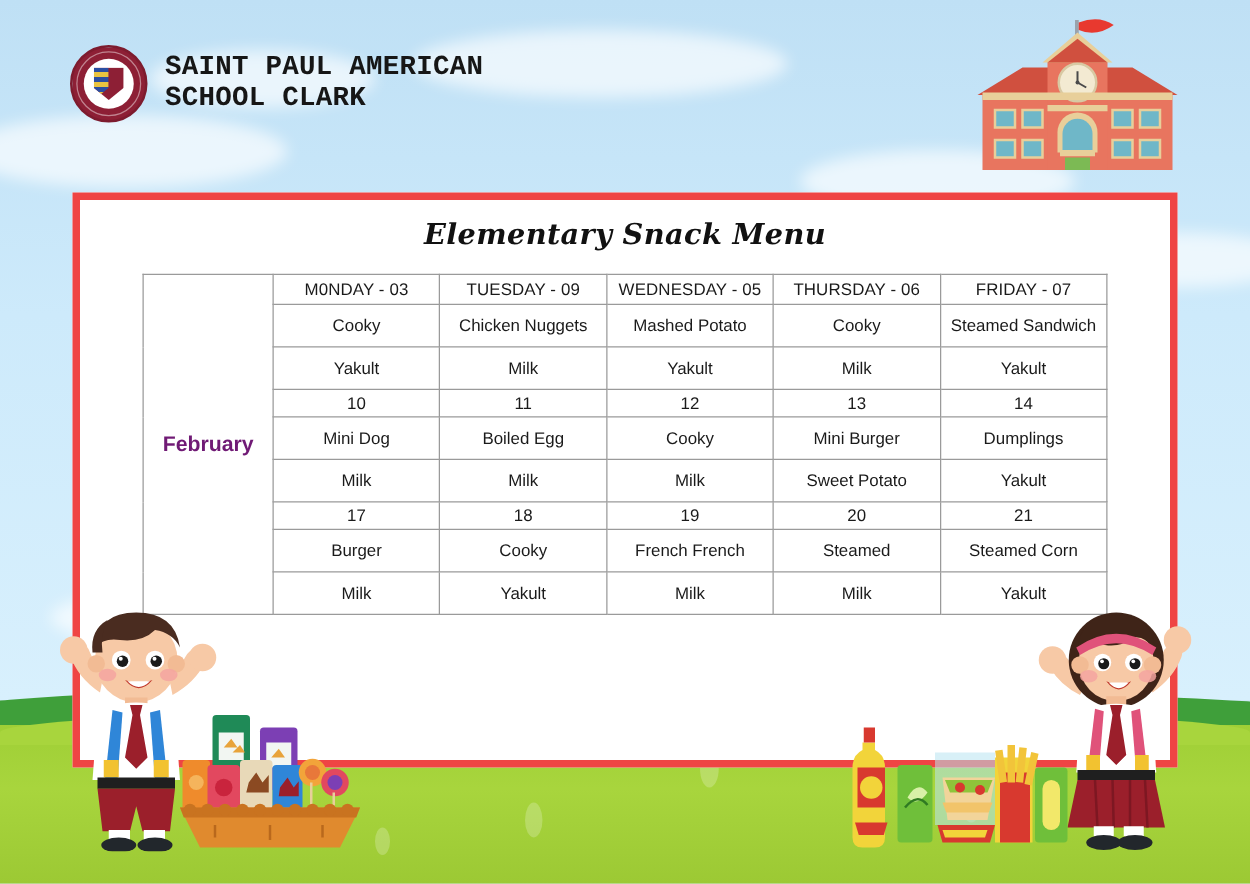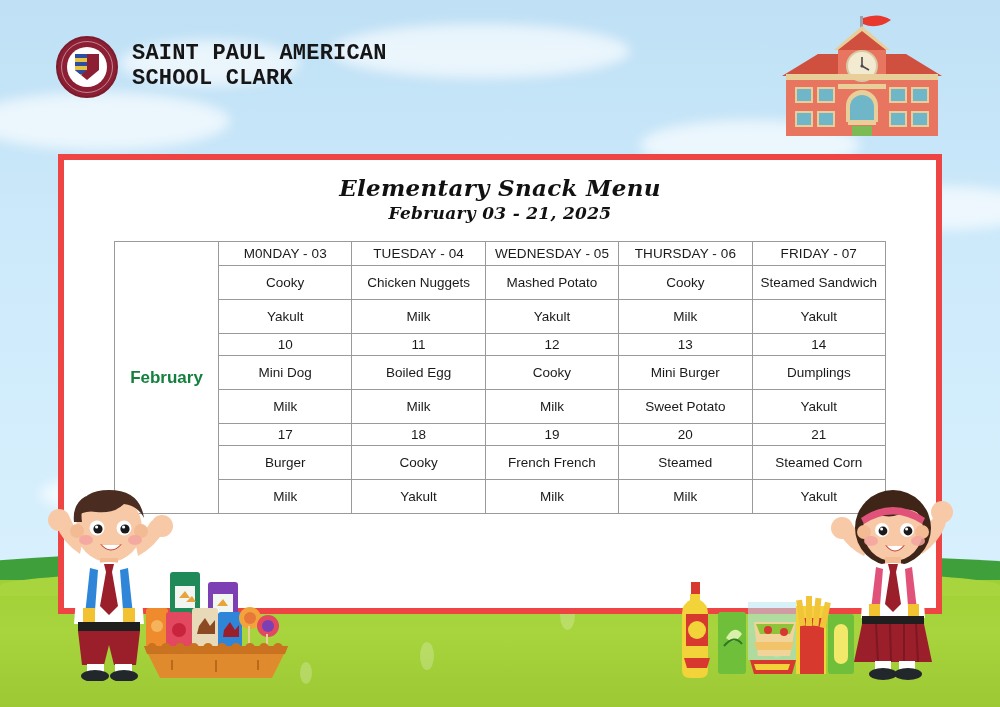--- a/index.html
+++ b/index.html
@@ -143,21 +143,21 @@
   .dayhead {
     color: #ff0000;
     font-weight: bold;
     font-size: 14px;
     letter-spacing: .1px;
     height: 24px;
     font-family: "Liberation Sans", sans-serif;
   }
   .blankhead { border-left: 1px solid #9a9a9a; }
   .month-cell {
-    color: #15803d; font-weight: bold; font-size: 17px;
+    color: #701a75; font-weight: bold; font-size: 17px;
   }
   .food { height: 34px; }
   .drink { height: 34px; }
   .daterow td {
     color: #ff0000; font-weight: bold; font-size: 14px; height: 22px;
   }
 
   
   .boy   { position: absolute; left: 34px;  top: 476px; width: 150px; height: 205px; z-index: 7; }
   .girl  { position: absolute; right: 42px; top: 472px; width: 130px; height: 208px; z-index: 7; }
@@ -235,38 +235,37 @@
       <div class="shield"></div>
     </div>
   </div>
   <div class="brand-name">SAINT PAUL AMERICAN
 SCHOOL CLARK</div>
 </div>
 
 <div class="frame">
   <div class="panel-inner">
     <div class="menu-title">Elementary Snack Menu</div>
-    <div class="menu-sub">February 03 - 21, 2025</div>
 
     <table class="menu">
       <colgroup>
         <col class="col-month">
           <col>
           <col>
           <col>
           <col>
           <col>
       </colgroup>
       <tbody id="menu-body">
           <tr>
             <th class="blankhead" rowspan="9">
               <div class="month-cell">February</div>
             </th>
             <th class="dayhead">M0NDAY - 03</th>
-            <th class="dayhead">TUESDAY - 04</th>
+            <th class="dayhead">TUESDAY - 09</th>
             <th class="dayhead">WEDNESDAY - 05</th>
             <th class="dayhead">THURSDAY - 06</th>
             <th class="dayhead">FRIDAY - 07</th>
           </tr>
           <tr>
             <td class="food">Cooky</td>
             <td class="food">Chicken Nuggets</td>
             <td class="food">Mashed Potato</td>
             <td class="food">Cooky</td>
             <td class="food">Steamed Sandwich</td>

